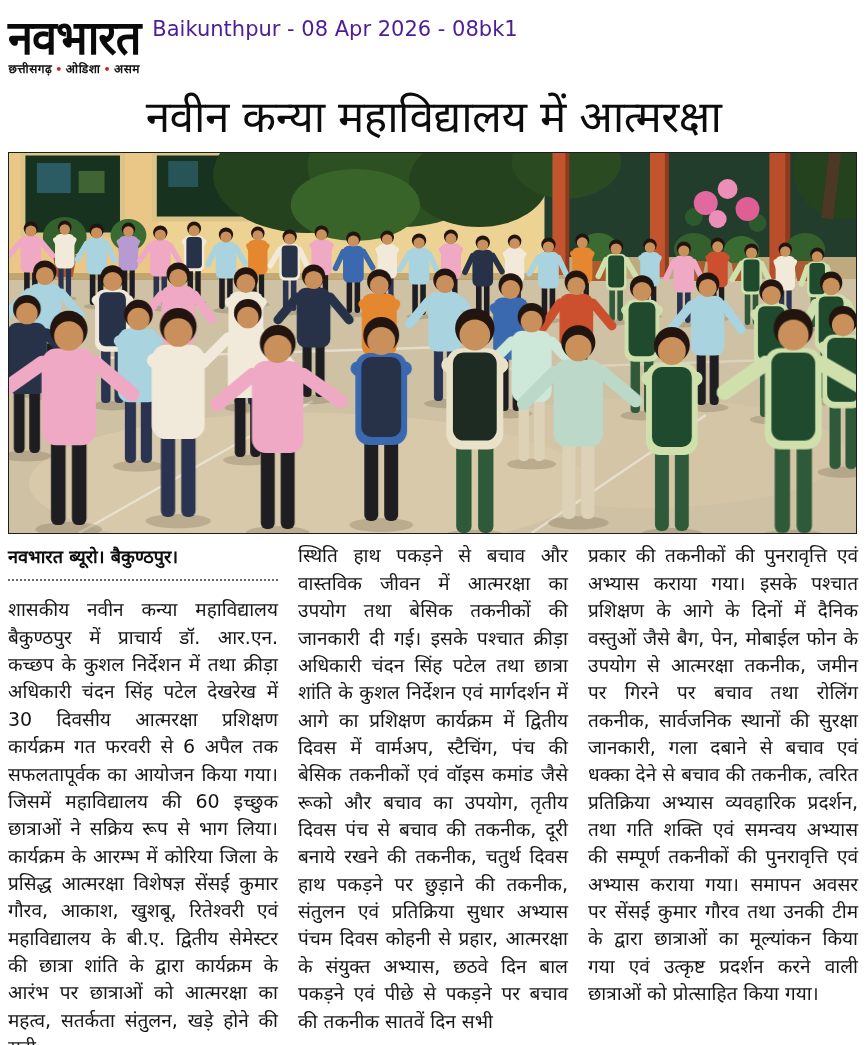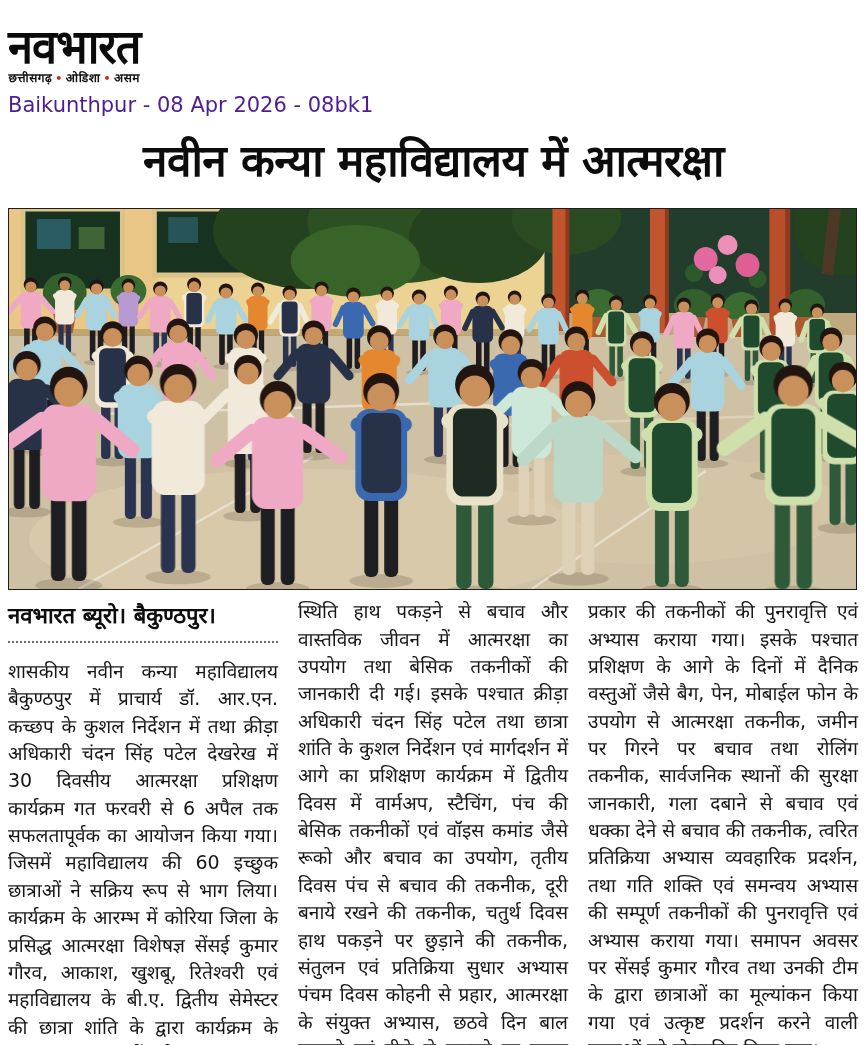--- a/index.html
+++ b/index.html
@@ -5,46 +5,46 @@
   html,body{margin:0;padding:0;}
   body{
     width:867px;
     background:#ffffff;
     color:#1a1a1a;
     font-family:"DejaVu Sans","Liberation Sans",sans-serif;
   }
   .page{width:867px;}
 
   
-  .masthead{display:flex;align-items:flex-start;gap:4px;padding:23px 8px 0 8px;flex-direction:column;}
+  .masthead{display:flex;align-items:flex-start;gap:12px;padding:14px 8px 0 8px;}
   .logo-block{flex:0 0 auto;text-align:center;}
   .logo{
     font-size:45px;font-weight:bold;line-height:1.0;
     letter-spacing:-1px;color:#0a0a0a;
     transform:scaleY(1.05);transform-origin:left top;
   }
   .tagline{font-size:12px;font-weight:bold;color:#111;margin-top:1px;letter-spacing:.5px;}
   .tagline .dot{color:#cc2222;padding:0 3px;font-size:11px;}
   .edition{font-size:21px;line-height:1.42;color:#4c1d95;padding-top:1px;}
 
   
   .headline{
-    margin:12px 8px 20px 8px;text-align:center;
-    font-weight:bold;color:#0c0c0c;
+    margin:12px 8px 8px 8px;text-align:center;
+    font-weight:normal;color:#0c0c0c;
     font-size:44px;line-height:1.26;letter-spacing:-0.5px;
   }
 
   
   .photo-frame{margin:0 10px 0 8px;border:1px solid #1e1e1e;line-height:0;}
   .photo-frame svg{display:block;width:100%;height:380px;}
 
   
   .body-columns{display:flex;gap:20px;padding:8px 9px 16px 8px;}
   .col{flex:1 1 0;font-size:19px;line-height:1.44;text-align:justify;color:#161616;}
-  .byline{font-size:22px;font-weight:bold;color:#0d0d0d;padding:2px 0 9px 0;}
+  .byline{font-size:18px;font-weight:bold;color:#0d0d0d;padding:2px 0 9px 0;}
   .byline-rule{border-bottom:2px dotted #6a6a6a;margin-bottom:15px;}
 </style>
 </head>
 <body>
 
 <div class="page">
 
   <div class="masthead">
     <div class="logo-block">
       <div class="logo">नवभारत</div>

